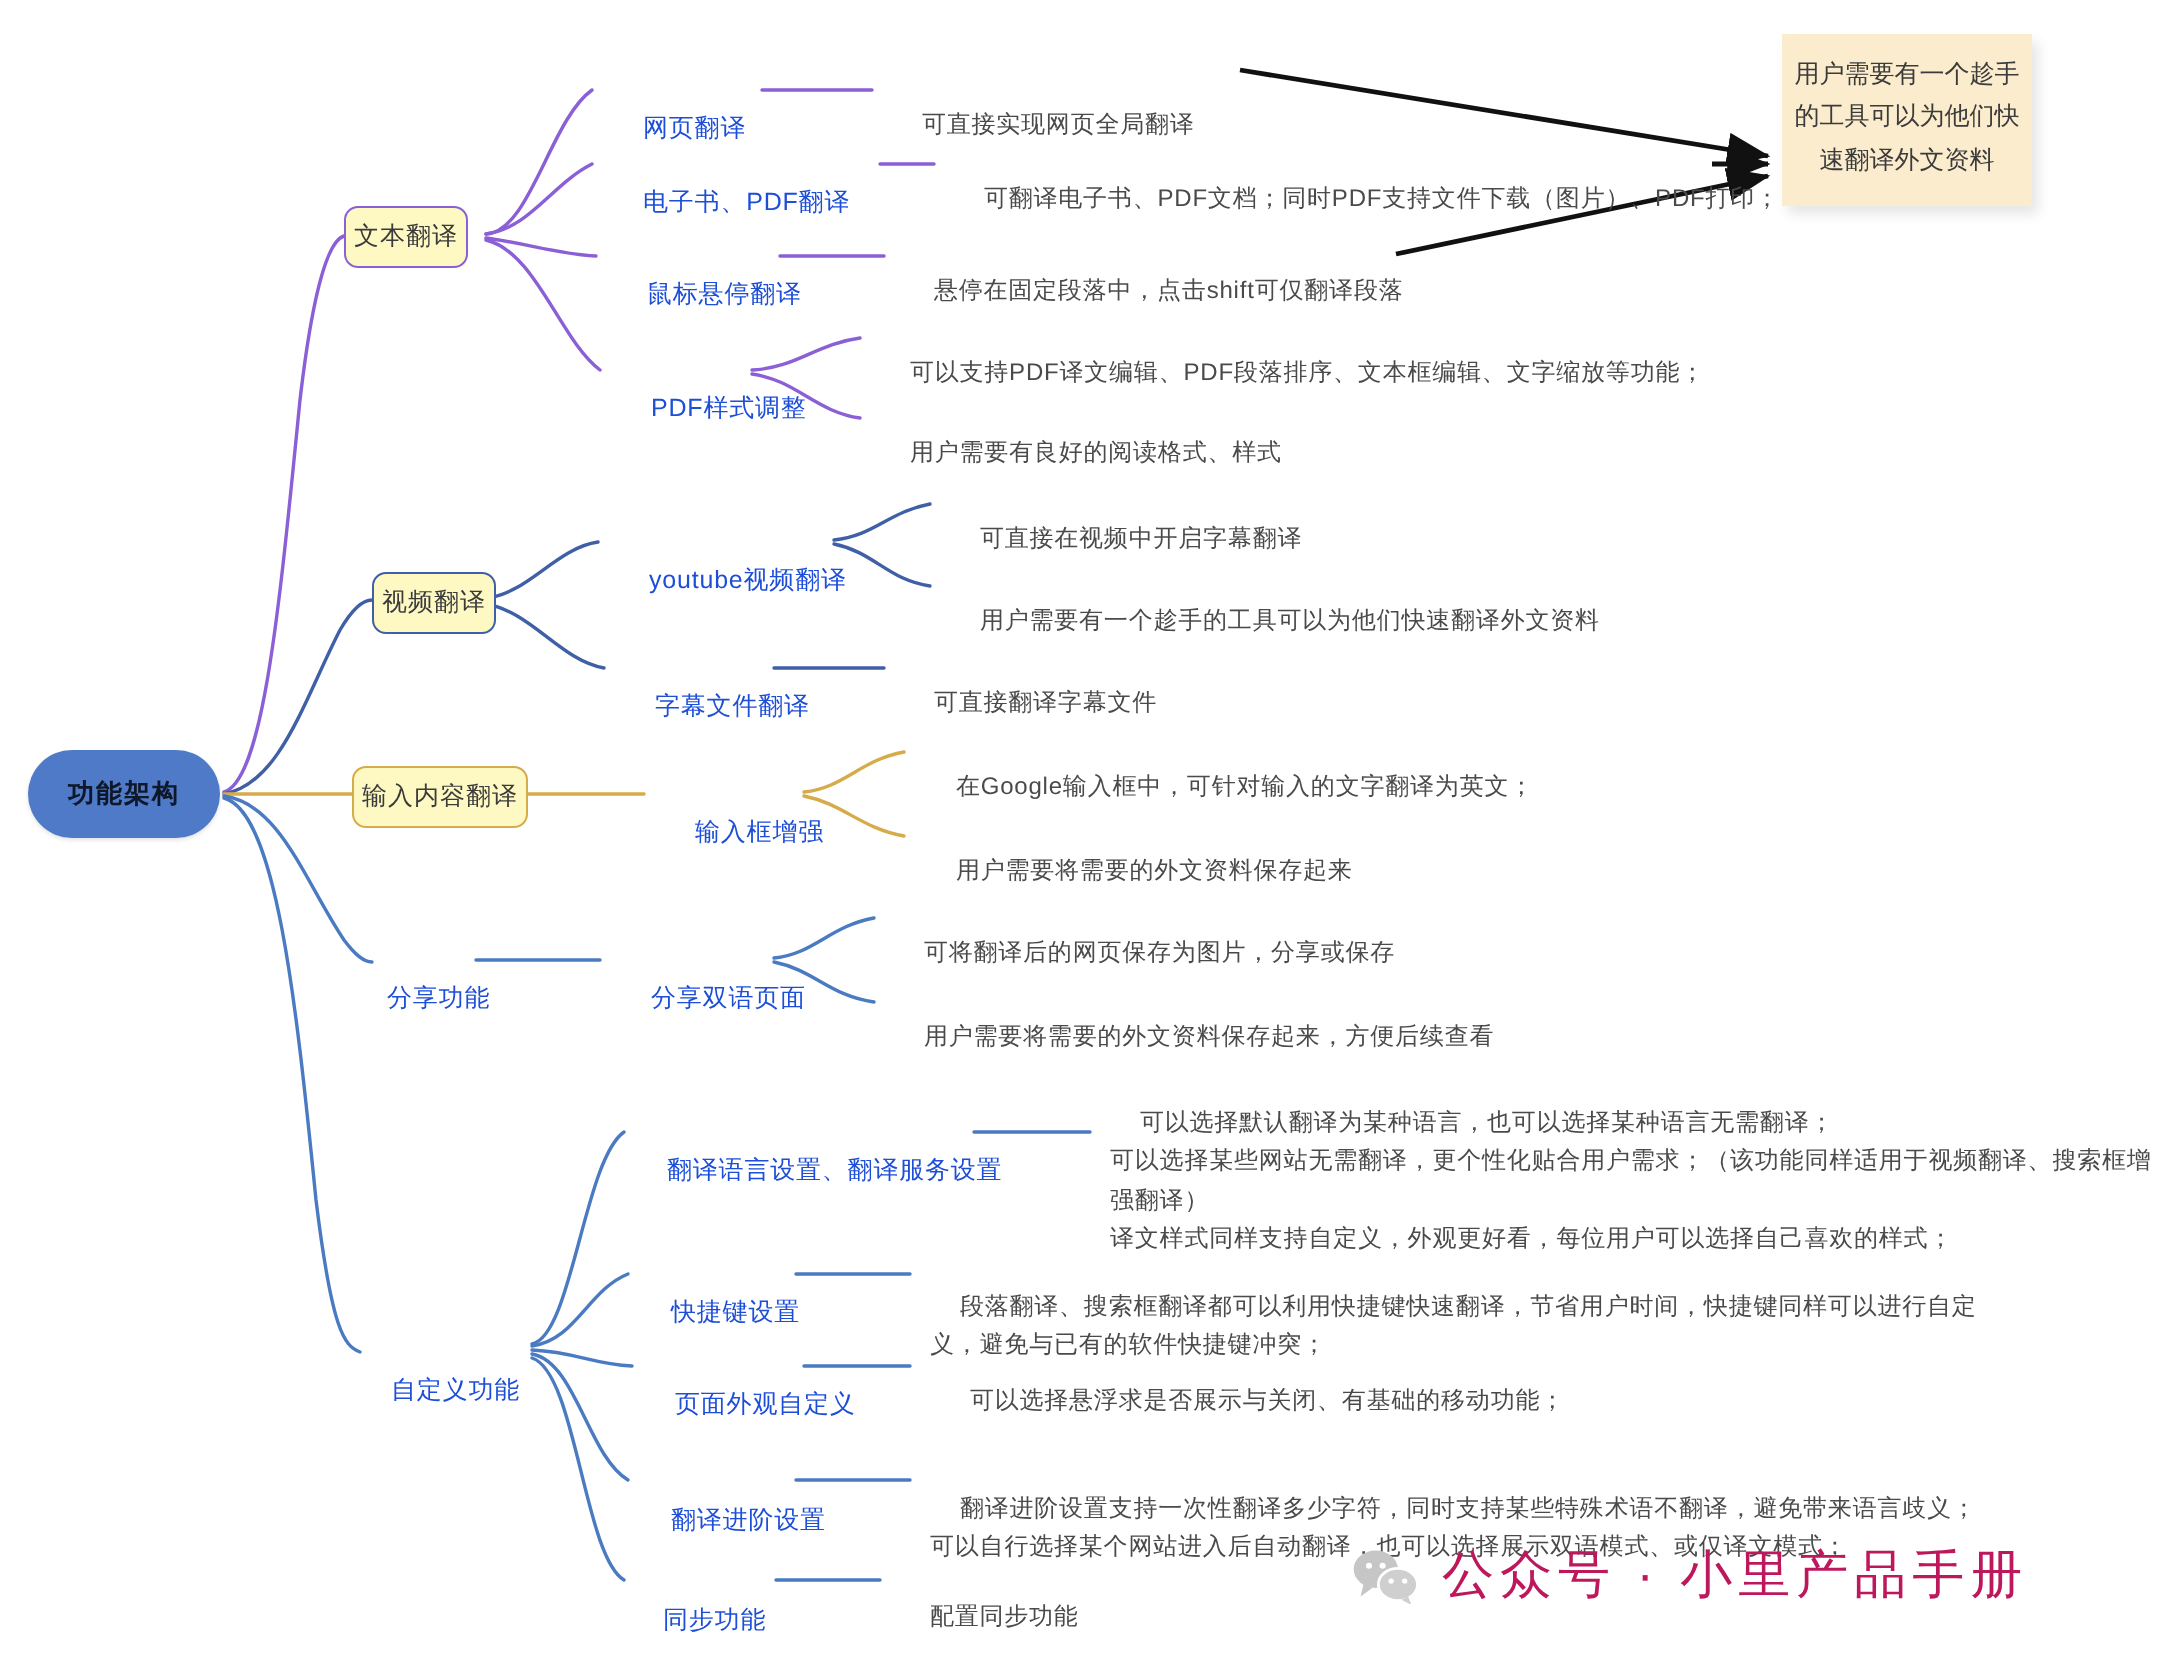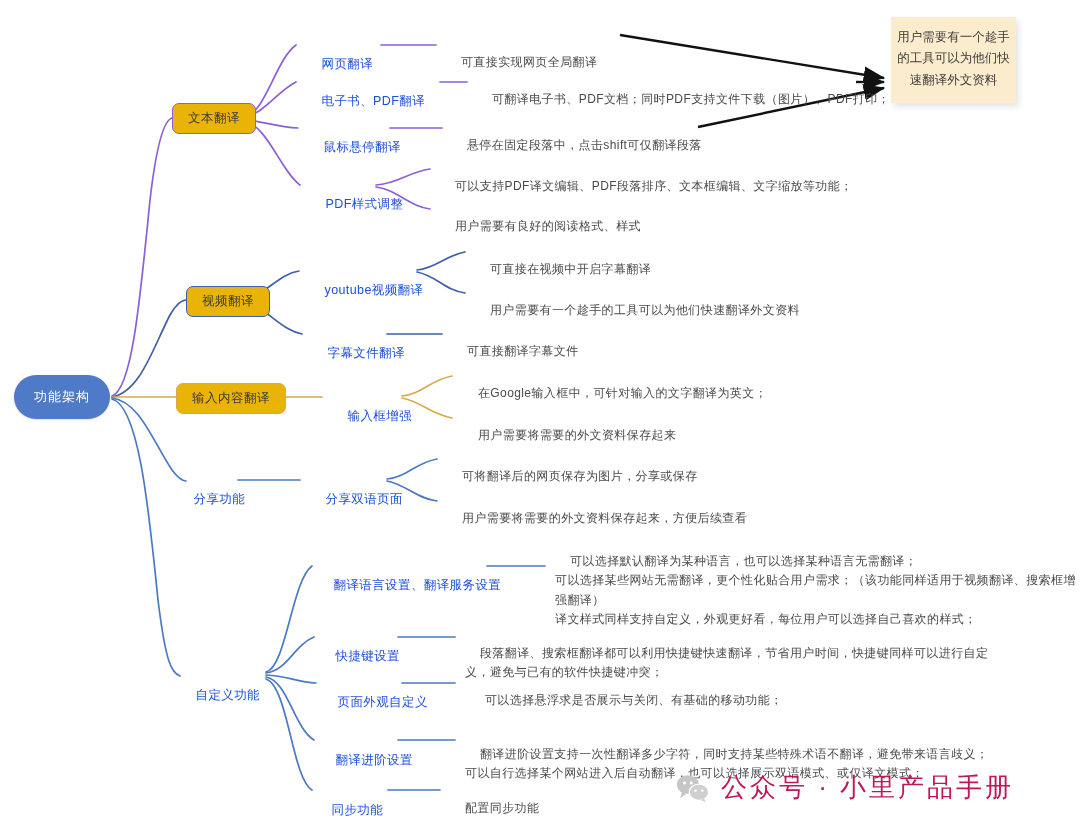--- a/index.html
+++ b/index.html
@@ -13,31 +13,31 @@
   }
   #canvas{position:absolute;inset:0;width:1080px;height:827px;}
   svg.links{position:absolute;left:0;top:0;width:1080px;height:827px;pointer-events:none;}
 
   .node{position:absolute;white-space:pre;line-height:1.45;}
 
   
   .root{
     left:14px;top:375px;width:96px;height:44px;
     border-radius:22px;background:#4e7ac7;
-    color:#ffffff;font-weight:normal;font-size:13px;
+    color:#0f172a;font-weight:bold;font-size:13px;
     display:flex;align-items:center;justify-content:center;
     letter-spacing:1px;
     box-shadow:0 1px 2px rgba(0,0,0,.12);
   }
 
   
   .boxnode{
     border:1.6px solid #000;border-radius:7px;
-    background:#eab308;font-size:12.5px;
-    padding:5px 15px 6px;
+    background:#fef9c3;font-size:12.5px;
+    padding:5px 4px 6px;
     display:inline-flex;align-items:center;justify-content:center;
     letter-spacing:.5px;
   }
   .box-purple{border-color:#8b5fd6;}
   .box-blue{border-color:#3f5fa6;}
   .box-gold{border-color:#d6ab4a;}
 
   
   .txt{font-size:12.5px;color:#1d4ed8;letter-spacing:.4px;}
   .txt.lvl2{font-size:12.5px;}

